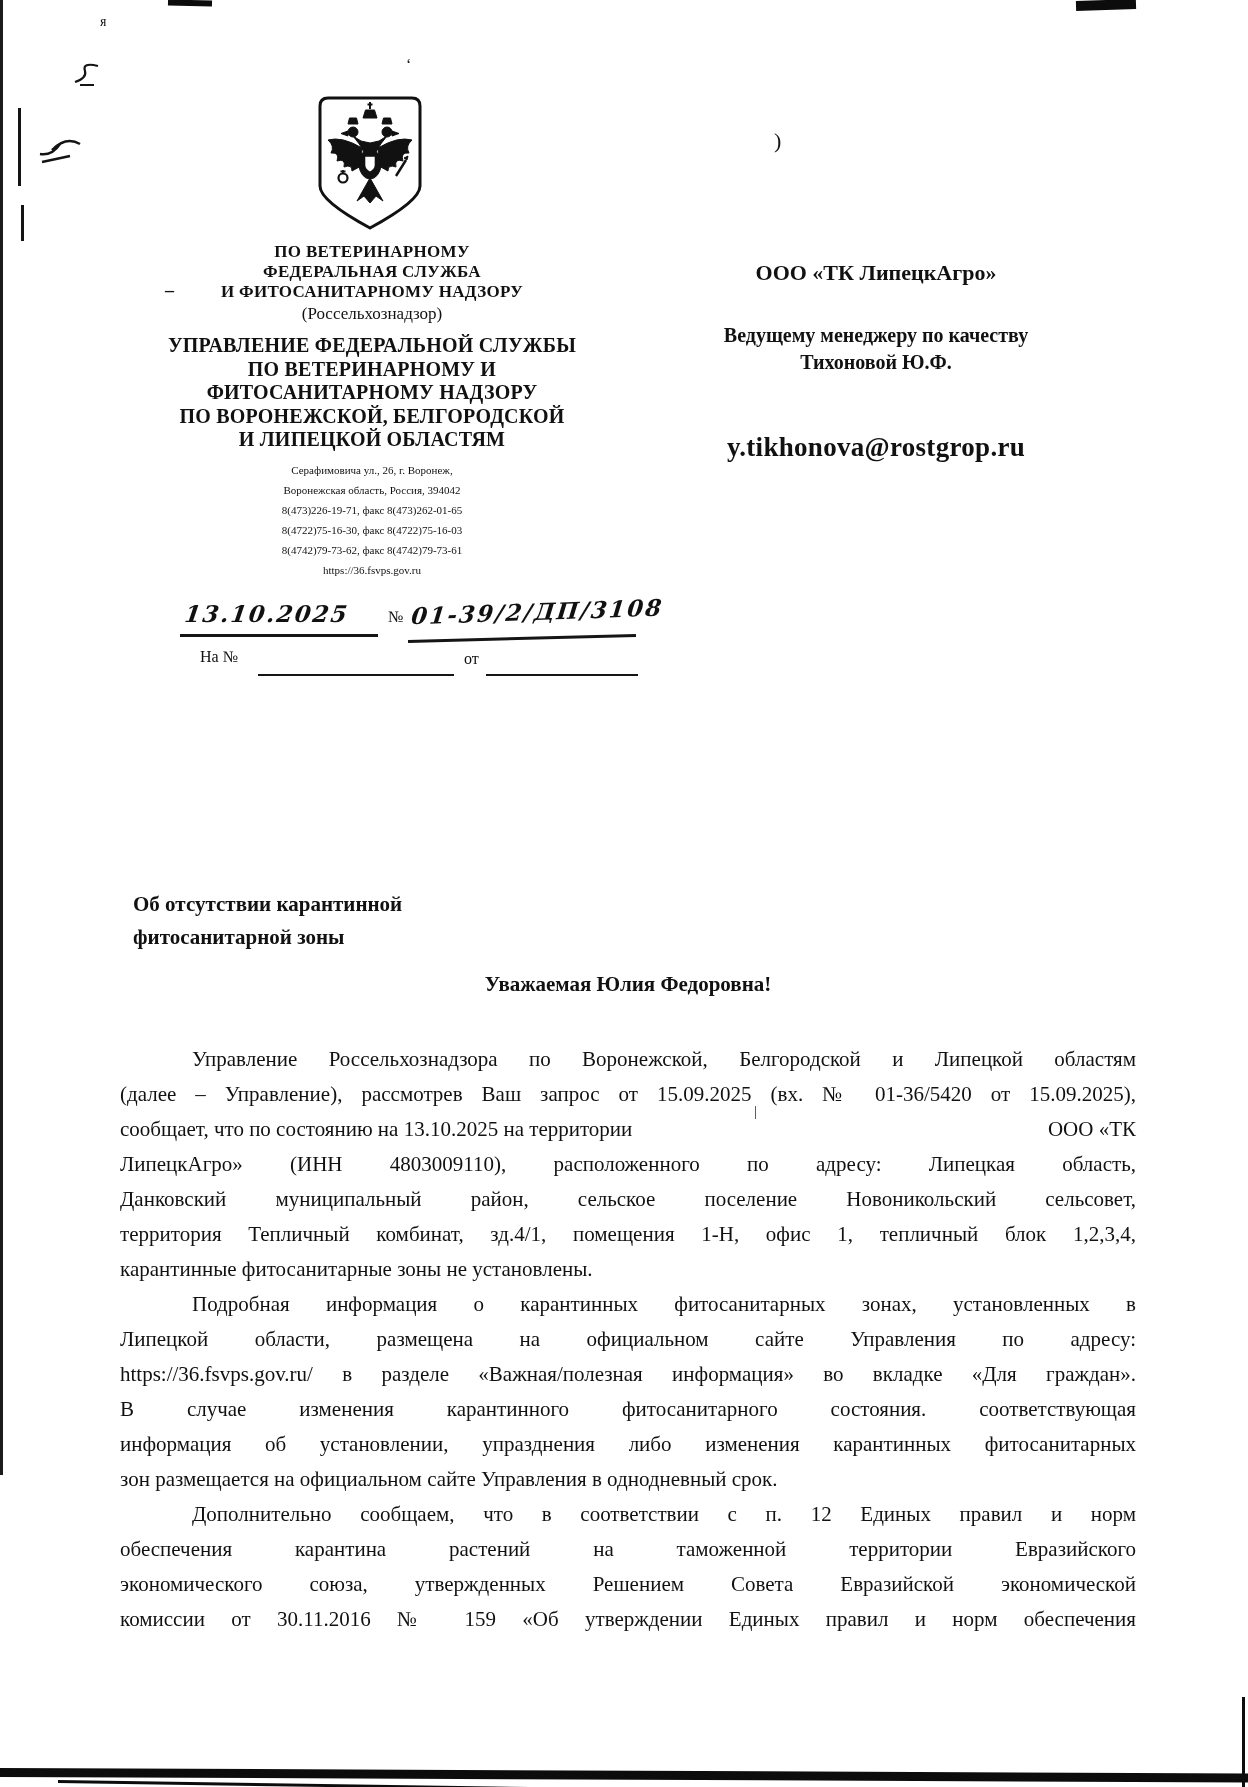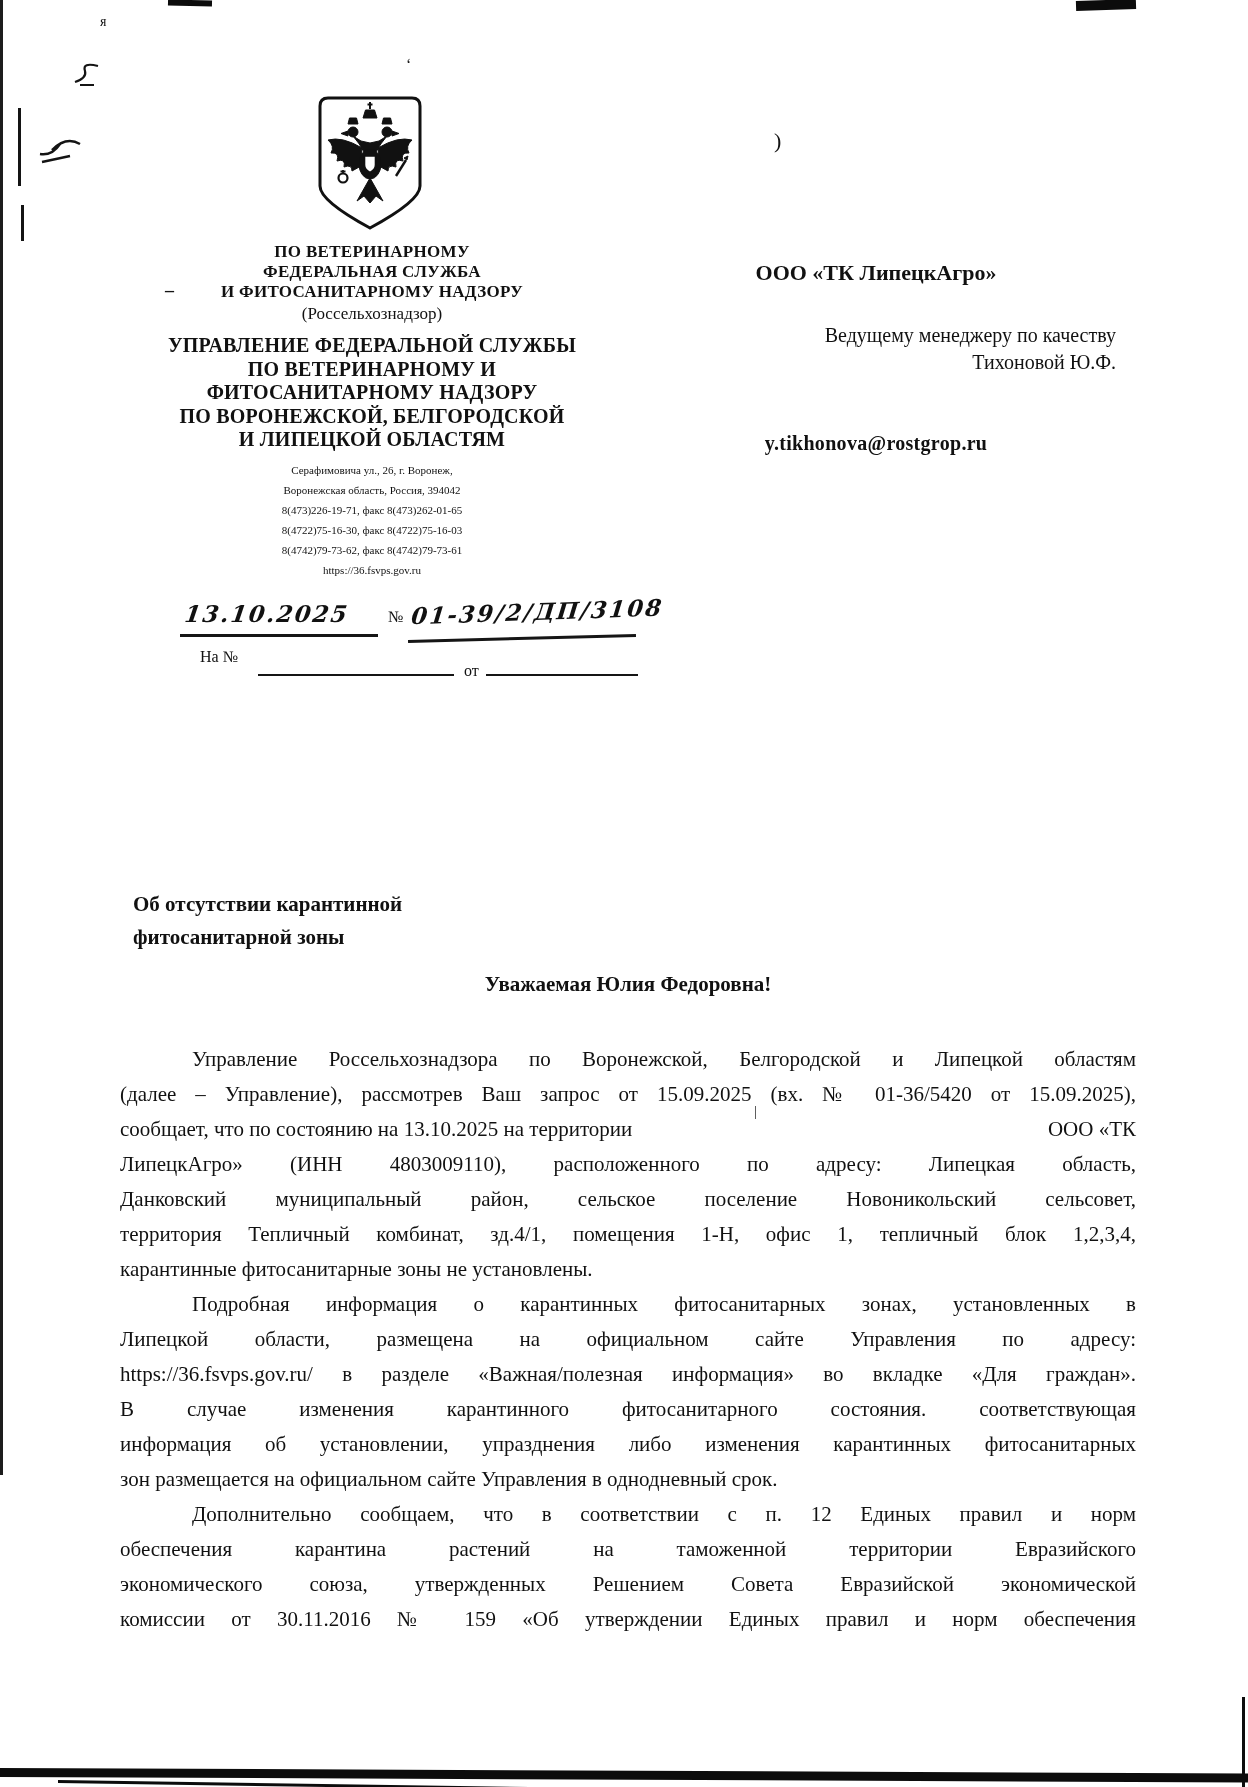--- a/index.html
+++ b/index.html
@@ -29,22 +29,22 @@
     font-family:"DejaVu Serif", serif;
     font-style:italic;font-weight:bold;
     font-size:23px;letter-spacing:2px;
     transform:skewX(-8deg);
     white-space:nowrap;
   }
   .uline{background:#151515;height:2.5px;}
   
   #recipient{left:636px;top:260px;width:480px;text-align:center;}
   .company{font-weight:bold;font-size:22px;line-height:26px;}
-  .addressee{font-weight:normal;font-size:20px;line-height:27px;margin-top:36px;text-align:right;}
-  .email{font-weight:bold;font-size:20px;margin-top:56px;letter-spacing:.3px;}
+  .addressee{font-weight:bold;font-size:20px;line-height:27px;margin-top:36px;}
+  .email{font-weight:bold;font-size:27px;margin-top:56px;letter-spacing:.3px;}
   
   #subject{left:133px;top:888px;width:520px;font-weight:bold;font-size:21px;line-height:33px;}
   #salutation{left:120px;top:972px;width:1016px;text-align:center;font-weight:bold;font-size:21px;}
   
   #body{left:120px;top:1042px;width:1016px;}
   .body-line{
     width:100%;height:35px;line-height:35px;
     font-size:21px;
     text-align:justify;text-align-last:justify;
     overflow:visible;
@@ -148,21 +148,21 @@
   </div>
 
   <div id="refrow" class="abs">
     <span class="abs hand" style="left:5px;top:0;">13.10.2025</span>
     <div class="abs uline" style="left:0;top:34px;width:198px;"></div>
     <span class="abs" style="left:208px;top:8px;">№</span>
     <span class="abs hand" style="left:232px;top:-2px;transform:skewX(-8deg) rotate(-2deg);">01-39/2/ДП/3108</span>
     <div class="abs uline" style="left:228px;top:37px;width:228px;transform:rotate(-1.5deg);"></div>
     <span class="abs" style="left:20px;top:48px;">На №</span>
     <div class="abs uline" style="left:78px;top:74px;width:196px;height:2px;"></div>
-    <span class="abs" style="left:284px;top:62px;">от</span>
+    <span class="abs" style="left:284px;top:50px;">от</span>
     <div class="abs uline" style="left:306px;top:74px;width:152px;height:2px;"></div>
   </div>
 
   <div id="recipient" class="abs">
     <div class="company">ООО «ТК ЛипецкАгро»</div>
     <div class="addressee">
       <div>Ведущему менеджеру по качеству</div>
       <div>Тихоновой Ю.Ф.</div>
     </div>
     <div class="email">y.tikhonova@rostgrop.ru</div>

